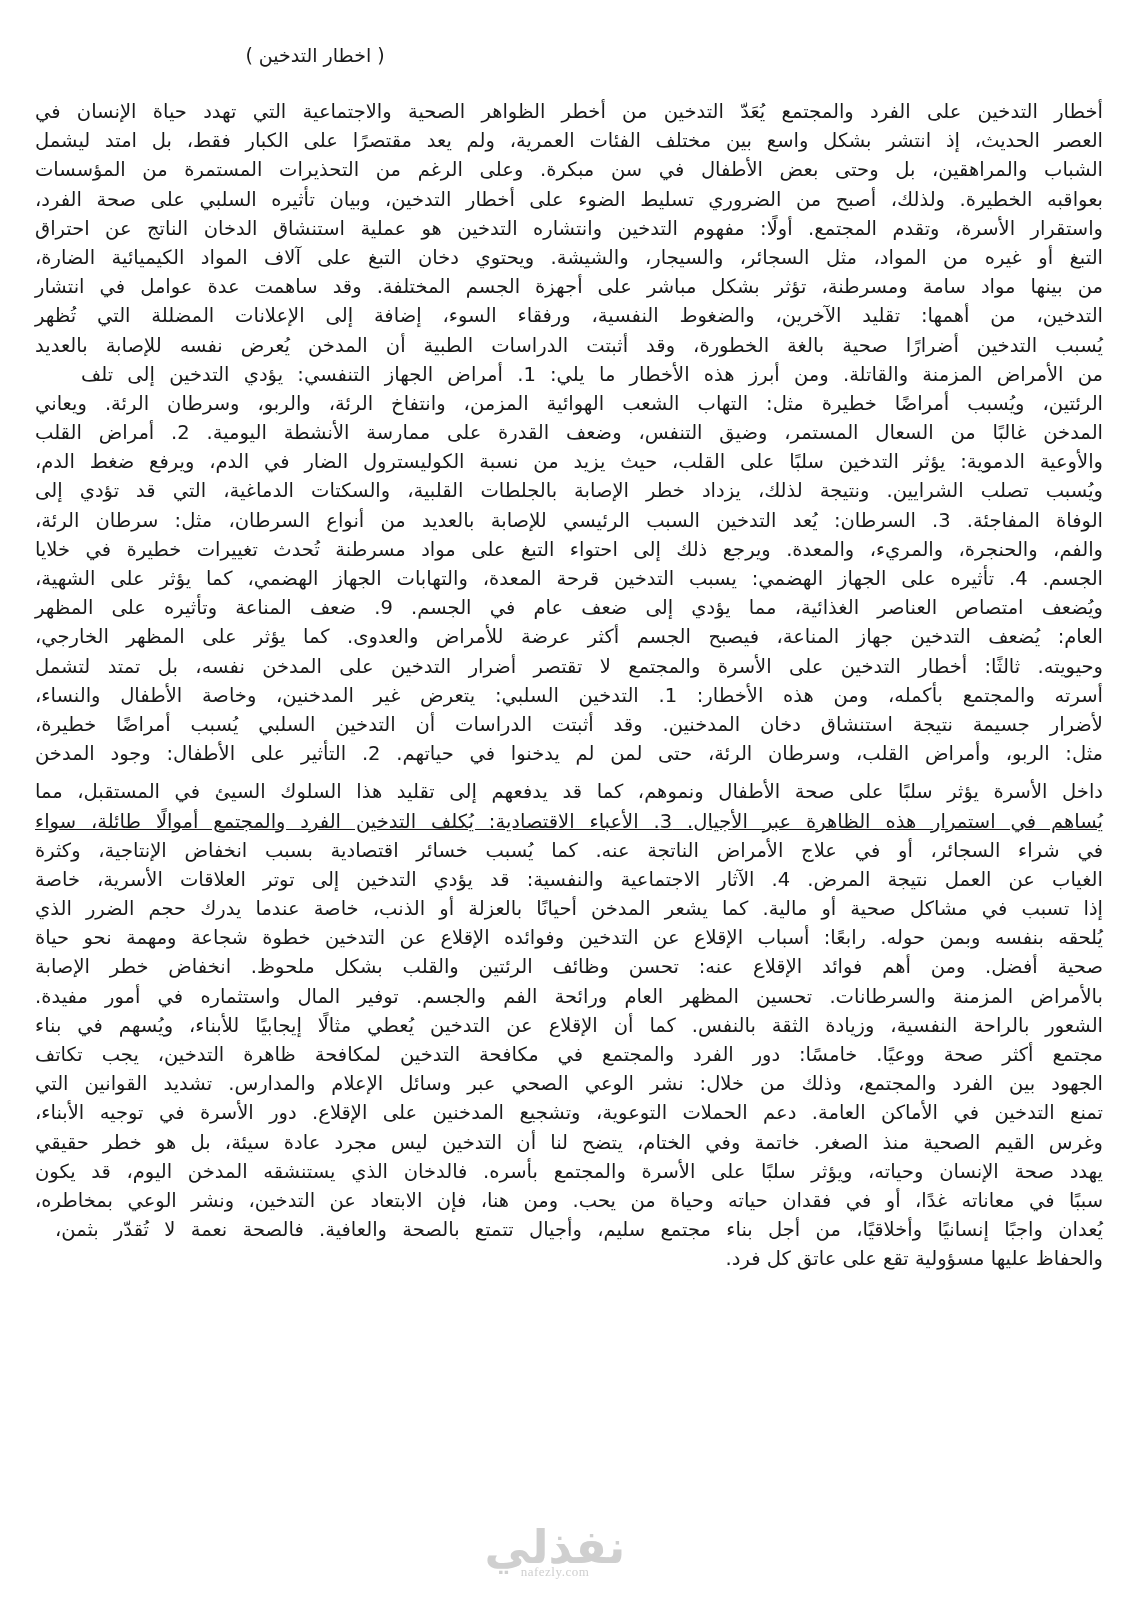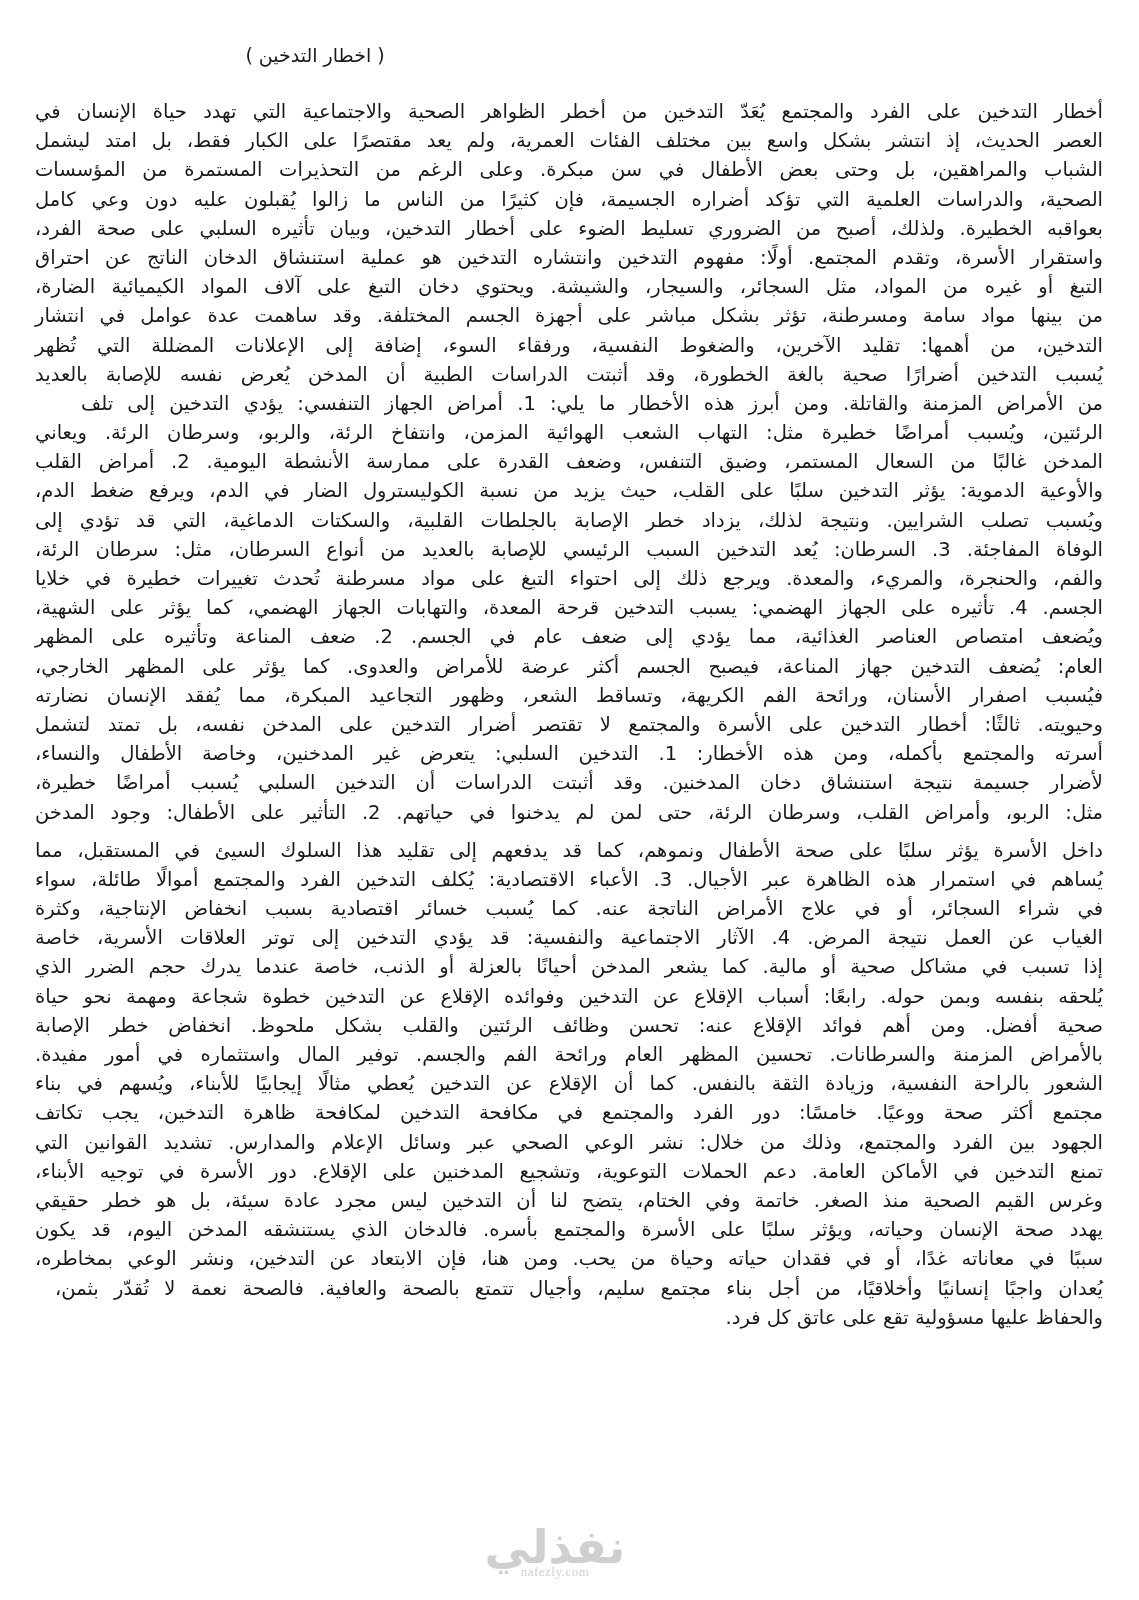--- a/index.html
+++ b/index.html
@@ -77,44 +77,42 @@
 </head>
 <body>
 
 <div class="page">
   <div class="title">( اخطار التدخين )</div>
 
   <div class="body-text">
     <span class="line" style="white-space: nowrap;">أخطار التدخين على الفرد والمجتمع يُعَدّ التدخين من أخطر الظواهر الصحية والاجتماعية التي تهدد حياة الإنسان في</span>
     <span class="line" style="white-space: nowrap;">العصر الحديث، إذ انتشر بشكل واسع بين مختلف الفئات العمرية، ولم يعد مقتصرًا على الكبار فقط، بل امتد ليشمل</span>
     <span class="line" style="white-space: nowrap;">الشباب والمراهقين، بل وحتى بعض الأطفال في سن مبكرة. وعلى الرغم من التحذيرات المستمرة من المؤسسات</span>
-    <span class="line" style="white-space: nowrap;">الصحية، والدراسات العلمية التي تؤكد أضراره الجسيمة، فإن كثيرًا من الناس ما زالوا يُقبلون عليه دون وعي كامل</span>
     <span class="line" style="white-space: nowrap;">بعواقبه الخطيرة. ولذلك، أصبح من الضروري تسليط الضوء على أخطار التدخين، وبيان تأثيره السلبي على صحة الفرد،</span>
     <span class="line" style="white-space: nowrap;">واستقرار الأسرة، وتقدم المجتمع. أولًا: مفهوم التدخين وانتشاره التدخين هو عملية استنشاق الدخان الناتج عن احتراق</span>
     <span class="line" style="white-space: nowrap;">التبغ أو غيره من المواد، مثل السجائر، والسيجار، والشيشة. ويحتوي دخان التبغ على آلاف المواد الكيميائية الضارة،</span>
     <span class="line" style="white-space: nowrap;">من بينها مواد سامة ومسرطنة، تؤثر بشكل مباشر على أجهزة الجسم المختلفة. وقد ساهمت عدة عوامل في انتشار</span>
     <span class="line" style="white-space: nowrap;">التدخين، من أهمها: تقليد الآخرين، والضغوط النفسية، ورفقاء السوء، إضافة إلى الإعلانات المضللة التي تُظهر</span>
     <span class="line" style="white-space: nowrap;">يُسبب التدخين أضرارًا صحية بالغة الخطورة، وقد أثبتت الدراسات الطبية أن المدخن يُعرض نفسه للإصابة بالعديد</span>
     <span class="line" style="white-space: nowrap; margin-left: 46px;">من الأمراض المزمنة والقاتلة. ومن أبرز هذه الأخطار ما يلي: 1. أمراض الجهاز التنفسي: يؤدي التدخين إلى تلف</span>
     <span class="line" style="white-space: nowrap;">الرئتين، ويُسبب أمراضًا خطيرة مثل: التهاب الشعب الهوائية المزمن، وانتفاخ الرئة، والربو، وسرطان الرئة. ويعاني</span>
     <span class="line" style="white-space: nowrap;">المدخن غالبًا من السعال المستمر، وضيق التنفس، وضعف القدرة على ممارسة الأنشطة اليومية. 2. أمراض القلب</span>
     <span class="line" style="white-space: nowrap;">والأوعية الدموية: يؤثر التدخين سلبًا على القلب، حيث يزيد من نسبة الكوليسترول الضار في الدم، ويرفع ضغط الدم،</span>
     <span class="line" style="white-space: nowrap;">ويُسبب تصلب الشرايين. ونتيجة لذلك، يزداد خطر الإصابة بالجلطات القلبية، والسكتات الدماغية، التي قد تؤدي إلى</span>
     <span class="line" style="white-space: nowrap;">الوفاة المفاجئة. 3. السرطان: يُعد التدخين السبب الرئيسي للإصابة بالعديد من أنواع السرطان، مثل: سرطان الرئة،</span>
     <span class="line" style="white-space: nowrap;">والفم، والحنجرة، والمريء، والمعدة. ويرجع ذلك إلى احتواء التبغ على مواد مسرطنة تُحدث تغييرات خطيرة في خلايا</span>
     <span class="line" style="white-space: nowrap;">الجسم. 4. تأثيره على الجهاز الهضمي: يسبب التدخين قرحة المعدة، والتهابات الجهاز الهضمي، كما يؤثر على الشهية،</span>
-    <span class="line" style="white-space: nowrap;">ويُضعف امتصاص العناصر الغذائية، مما يؤدي إلى ضعف عام في الجسم. 2. ضعف المناعة وتأثيره على المظهر</span>
+    <span class="line" style="white-space: nowrap;">ويُضعف امتصاص العناصر الغذائية، مما يؤدي إلى ضعف عام في الجسم. 9. ضعف المناعة وتأثيره على المظهر</span>
     <span class="line" style="white-space: nowrap;">العام: يُضعف التدخين جهاز المناعة، فيصبح الجسم أكثر عرضة للأمراض والعدوى. كما يؤثر على المظهر الخارجي،</span>
-    <span class="line" style="white-space: nowrap;">فيُسبب اصفرار الأسنان، ورائحة الفم الكريهة، وتساقط الشعر، وظهور التجاعيد المبكرة، مما يُفقد الإنسان نضارته</span>
     <span class="line" style="white-space: nowrap;">وحيويته. ثالثًا: أخطار التدخين على الأسرة والمجتمع لا تقتصر أضرار التدخين على المدخن نفسه، بل تمتد لتشمل</span>
     <span class="line" style="white-space: nowrap;">أسرته والمجتمع بأكمله، ومن هذه الأخطار: 1. التدخين السلبي: يتعرض غير المدخنين، وخاصة الأطفال والنساء،</span>
     <span class="line" style="white-space: nowrap;">لأضرار جسيمة نتيجة استنشاق دخان المدخنين. وقد أثبتت الدراسات أن التدخين السلبي يُسبب أمراضًا خطيرة،</span>
     <span class="line" style="white-space: nowrap;">مثل: الربو، وأمراض القلب، وسرطان الرئة، حتى لمن لم يدخنوا في حياتهم. 2. التأثير على الأطفال: وجود المدخن</span>
     <span class="line" style="white-space: nowrap; margin-top: 9px;">داخل الأسرة يؤثر سلبًا على صحة الأطفال ونموهم، كما قد يدفعهم إلى تقليد هذا السلوك السيئ في المستقبل، مما</span>
-    <span class="line" style="white-space: nowrap;">يُساهم في استمرار هذه الظاهرة عبر الأجيال. 3. الأعباء الاقتصادية: يُكلف التدخين الفرد والمجتمع أموالًا طائلة، سواء</span>
+    <span class="line" style="white-space: nowrap; text-decoration: underline;">يُساهم في استمرار هذه الظاهرة عبر الأجيال. 3. الأعباء الاقتصادية: يُكلف التدخين الفرد والمجتمع أموالًا طائلة، سواء</span>
     <span class="line" style="white-space: nowrap;">في شراء السجائر، أو في علاج الأمراض الناتجة عنه. كما يُسبب خسائر اقتصادية بسبب انخفاض الإنتاجية، وكثرة</span>
     <span class="line" style="white-space: nowrap;">الغياب عن العمل نتيجة المرض. 4. الآثار الاجتماعية والنفسية: قد يؤدي التدخين إلى توتر العلاقات الأسرية، خاصة</span>
     <span class="line" style="white-space: nowrap;">إذا تسبب في مشاكل صحية أو مالية. كما يشعر المدخن أحيانًا بالعزلة أو الذنب، خاصة عندما يدرك حجم الضرر الذي</span>
     <span class="line" style="white-space: nowrap;">يُلحقه بنفسه وبمن حوله. رابعًا: أسباب الإقلاع عن التدخين وفوائده الإقلاع عن التدخين خطوة شجاعة ومهمة نحو حياة</span>
     <span class="line" style="white-space: nowrap;">صحية أفضل. ومن أهم فوائد الإقلاع عنه: تحسن وظائف الرئتين والقلب بشكل ملحوظ. انخفاض خطر الإصابة</span>
     <span class="line" style="white-space: nowrap;">بالأمراض المزمنة والسرطانات. تحسين المظهر العام ورائحة الفم والجسم. توفير المال واستثماره في أمور مفيدة.</span>
     <span class="line" style="white-space: nowrap;">الشعور بالراحة النفسية، وزيادة الثقة بالنفس. كما أن الإقلاع عن التدخين يُعطي مثالًا إيجابيًا للأبناء، ويُسهم في بناء</span>
     <span class="line" style="white-space: nowrap;">مجتمع أكثر صحة ووعيًا. خامسًا: دور الفرد والمجتمع في مكافحة التدخين لمكافحة ظاهرة التدخين، يجب تكاتف</span>
     <span class="line" style="white-space: nowrap;">الجهود بين الفرد والمجتمع، وذلك من خلال: نشر الوعي الصحي عبر وسائل الإعلام والمدارس. تشديد القوانين التي</span>
     <span class="line" style="white-space: nowrap;">تمنع التدخين في الأماكن العامة. دعم الحملات التوعوية، وتشجيع المدخنين على الإقلاع. دور الأسرة في توجيه الأبناء،</span>

